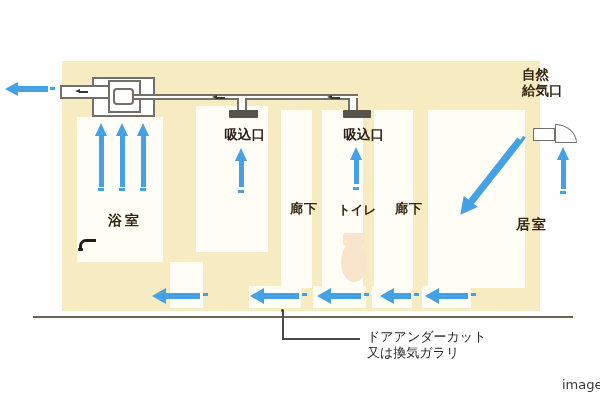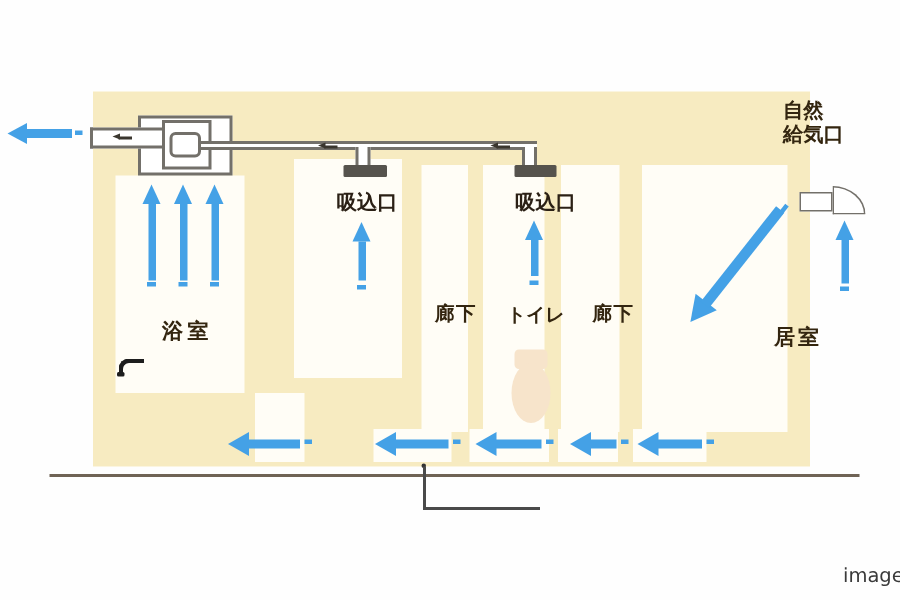--- a/index.html
+++ b/index.html
@@ -183,16 +183,20 @@
       <div class="s"></div>
     </div>
   <div class="dash" style="left:471px;top:293px;width:5px;height:3px;"></div>
 
   <div class="abs" style="left:33px;top:316px;width:540px;height:2px;background:var(--ground);"></div>
 
   <div class="abs" style="left:281px;top:309px;width:3px;height:3px;background:#333;border-radius:50%;"></div>
   <div class="abs" style="left:282px;top:311px;width:1.5px;height:28px;background:#4a4a4a;"></div>
   <div class="abs" style="left:282px;top:338px;width:78px;height:1.5px;background:#4a4a4a;"></div>
 
+  <div class="note" style="left:367px;top:329px;">
+    <div>ドアアンダーカット</div>
+    <div>又は換気ガラリ</div>
+  </div>
 
   <div class="abs" style="left:562px;top:377px;font-size:13px;color:#3a3a3a;">image</div>
 
 </div>
 
 </body></html>

